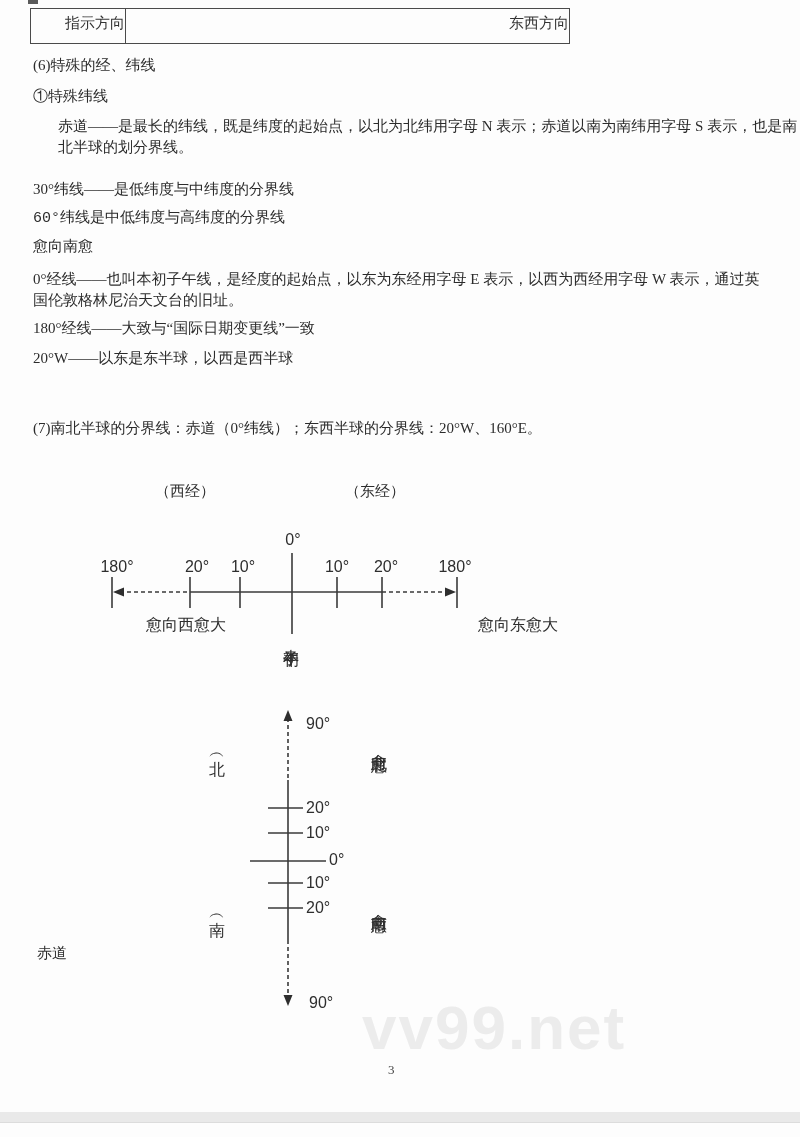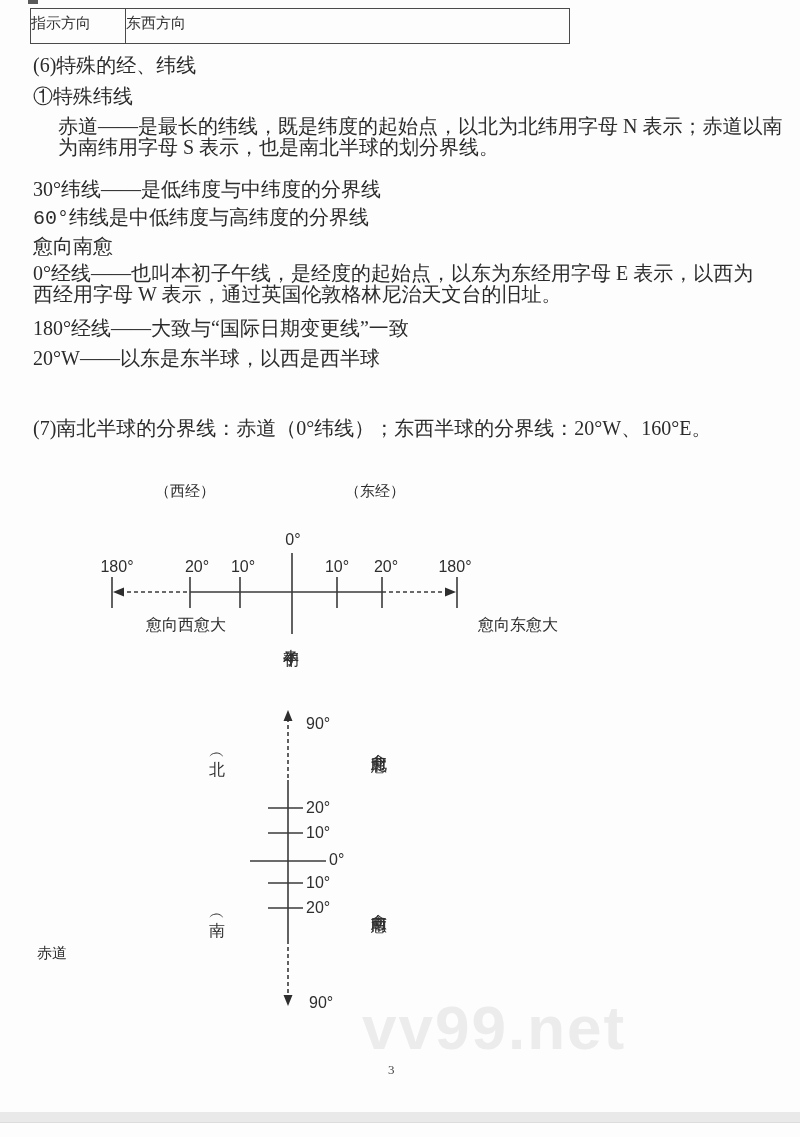--- a/index.html
+++ b/index.html
@@ -18,48 +18,48 @@
   .top-table {
     position: absolute;
     left: 30px; top: 8px;
     width: 540px; height: 36px;
     display: flex;
     border: 1.5px solid #4a4a4a;
   }
   .top-table .cell {
     font-size: 15px;
     color: #333;
-    text-align: left;
+    text-align: right;
     padding-top: 5px;
   }
   .top-table .c1 { width: 95px;  border-right: 1.5px solid #4a4a4a; }
   .top-table .c2 { width: 143px; border-right: 1.5px solid #4a4a4a; }
   .top-table .c3 { flex: 1; }
   .table-fragment {
     position: absolute;
     left: 28px; top: 0; width: 10px; height: 4px;
     background: #5a5a5a;
   }
 
   
   .para {
     position: absolute;
     left: 33px;
     width: 740px;
-    font-size: 20px;
+    font-size: 15px;
     line-height: 21px;
     color: #2b2b2b;
   }
   .p-s6   { top: 55px; }
   .p-sub1 { top: 86px; }
   .p-eq   { top: 116px; margin-left: 25px; }
   .p-30   { top: 179px; }
   .p-60   { top: 208px; font-family: Liberation Mono, monospace; }
   .p-sub2 { top: 236px; }
-  .p-0    { top: 263px; }
+  .p-0    { top: 269px; }
   .p-180  { top: 318px; }
   .p-20w  { top: 348px; }
   .p-160e { top: 383px; }
   .p-7    { top: 418px; }
   .p-8    { top: 452px; }
 
   
   .dlabel {
     position: absolute;
     font-family: "Liberation Sans", sans-serif;

